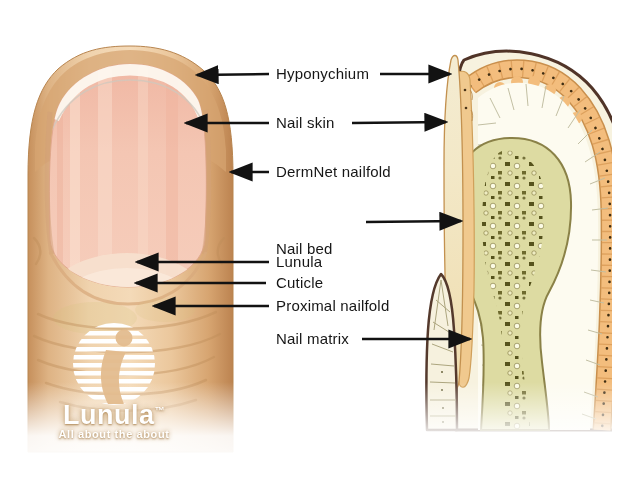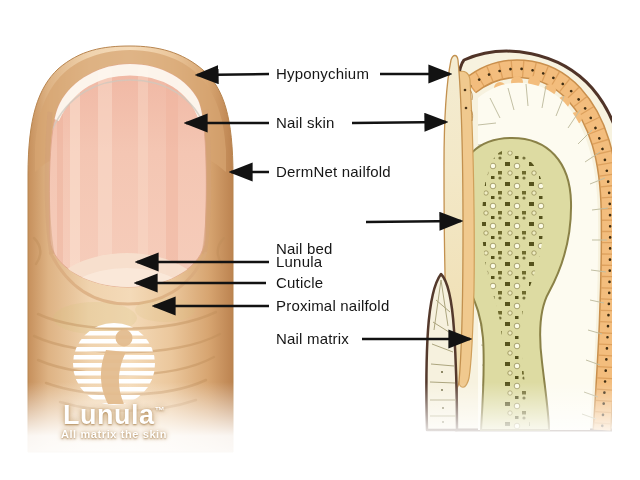--- a/index.html
+++ b/index.html
@@ -208,16 +208,16 @@
         </g>
         <g fill="#E3BC8F" opacity="0.95">
           <circle cx="52" cy="16" r="8.5"></circle>
           <path d="M 34 28 C 26 48 28 66 36 82 L 52 82 C 44 64 46 46 54 30 Z"></path>
         </g>
       </g>
     </svg>
     <div class="logo-brand">
       <span>Lunula</span><span class="logo-tm">™</span>
     </div>
-    <div class="logo-tagline">All matrix the skin</div>
+    <div class="logo-tagline">All about the about</div>
   </div>
 
 </div>
 
 </body></html>

